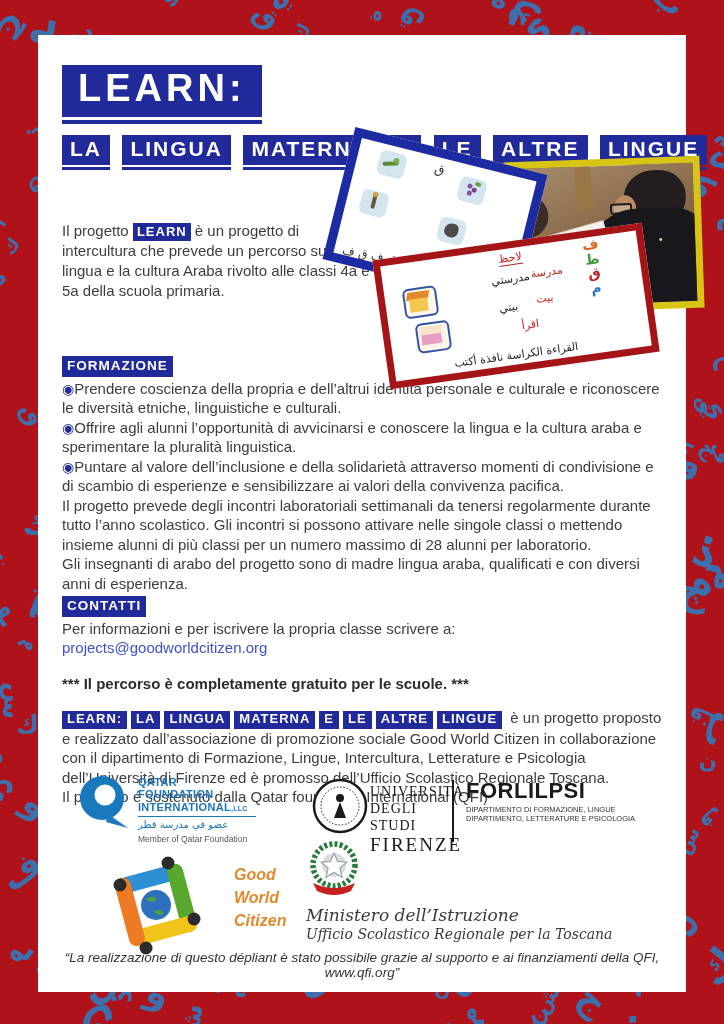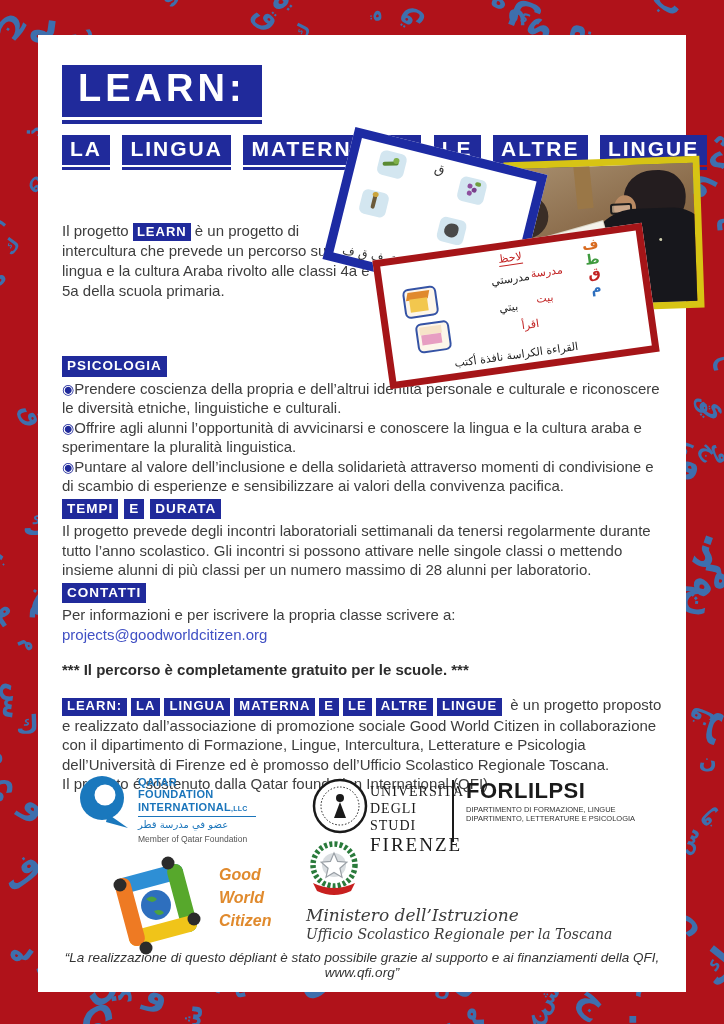--- a/index.html
+++ b/index.html
@@ -81,21 +81,21 @@
   .qfi-member{position:absolute;left:60px;top:62px;color:#555;font-size:8.5px;}
   .unifi{position:absolute;left:234px;top:8px;height:70px;}
   .unifi-text{position:absolute;left:58px;top:6px;font-family:"Liberation Serif","DejaVu Serif",serif;
       color:#1a1a1a;font-size:14px;line-height:1.2;letter-spacing:1px;}
   .unifi-bar{position:absolute;left:140px;top:2px;width:2px;height:62px;background:#1a1a1a;}
   .forli{position:absolute;left:388px;top:10px;color:#1a1a1a;}
   .forli-name{font-weight:bold;font-size:22px;letter-spacing:.5px;line-height:1;}
   .forli-dept{font-size:7.5px;line-height:1.25;margin-top:3px;color:#333;}
   .logo-row2{position:absolute;left:40px;top:818px;width:584px;height:105px;}
   .gwc{position:absolute;left:28px;top:2px;}
-  .gwc-text{position:absolute;left:113px;top:8px;color:#e08a2d;font-size:16px;font-style:italic;font-weight:bold;line-height:1.45;}
+  .gwc-text{position:absolute;left:128px;top:8px;color:#e08a2d;font-size:16px;font-style:italic;font-weight:bold;line-height:1.45;}
   .ministero{position:absolute;left:228px;top:-14px;width:350px;text-align:left;}
   .min-script{font-family:"DejaVu Serif","Liberation Serif",serif;font-style:italic;color:#3a3a3a;}
   .min-l1{font-size:17px;margin-top:2px;}
   .min-l2{font-size:14px;margin-top:1px;}
   
   .footer{position:absolute;left:0;top:915px;width:648px;text-align:center;
       font-size:13.5px;font-style:italic;color:#333;}
 </style>
 </head>
 <body>
@@ -482,28 +482,26 @@
         <div class="house-roof"></div>
           <div class="house-body"></div>
       </div>
       <div class="pic-tile" style="left:26px;top:62px;">
         <div class="room-wall"></div>
           <div class="room-bed"></div>
       </div>
     </div>
 
     <div class="column">
-      <div class="hrow"><span class="hb">PSICOLOGIA</span></div>
+      <div class="hrow"><span class="hb">FORMAZIONE</span></div>
       <p><span class="bullet-dot">◉</span><span>Prendere coscienza della propria e dell’altrui identità personale e culturale e riconoscere le diversità etniche, linguistiche e culturali.</span></p>
       <p><span class="bullet-dot">◉</span><span>Offrire agli alunni l’opportunità di avvicinarsi e conoscere la lingua e la cultura araba e sperimentare la pluralità linguistica.</span></p>
       <p><span class="bullet-dot">◉</span><span>Puntare al valore dell’inclusione e della solidarietà attraverso momenti di condivisione e di scambio di esperienze e sensibilizzare ai valori della convivenza pacifica.</span></p>
-      <div class="hrow">
-        <span class="hb">TEMPI</span><span class="hb">E</span><span class="hb">DURATA</span>
-      </div>
       <p>Il progetto prevede degli incontri laboratoriali settimanali da tenersi regolarmente durante tutto l’anno scolastico. Gli incontri si possono attivare nelle singole classi o mettendo insieme alunni di più classi per un numero massimo di 28 alunni per laboratorio.</p>
+      <p>Gli insegnanti di arabo del progetto sono di madre lingua araba, qualificati e con diversi anni di esperienza.</p>
       <div class="hrow"><span class="hb">CONTATTI</span></div>
       <p>Per informazioni e per iscrivere la propria classe scrivere a:</p>
       <p><a class="email" href="#">projects@goodworldcitizen.org</a></p>
       <p class="free-note">*** Il percorso è completamente gratuito per le scuole. ***</p>
       <p class="about"><span class="bx-sm">LEARN:</span><span class="bx-sm">LA</span><span class="bx-sm">LINGUA</span><span class="bx-sm">MATERNA</span><span class="bx-sm">E</span><span class="bx-sm">LE</span><span class="bx-sm">ALTRE</span><span class="bx-sm">LINGUE</span><span> è un progetto proposto e realizzato dall’associazione di promozione sociale Good World Citizen in collaborazione con il dipartimento di Formazione, Lingue, Intercultura, Letterature e Psicologia dell’Università di Firenze ed è promosso dell’Ufficio Scolastico Regionale Toscana.</span></p>
       <p>Il progetto é sostenuto dalla Qatar foundation International (QFI)</p>
     </div>
 
     <div class="logo-row1">
       <div class="qfi">

